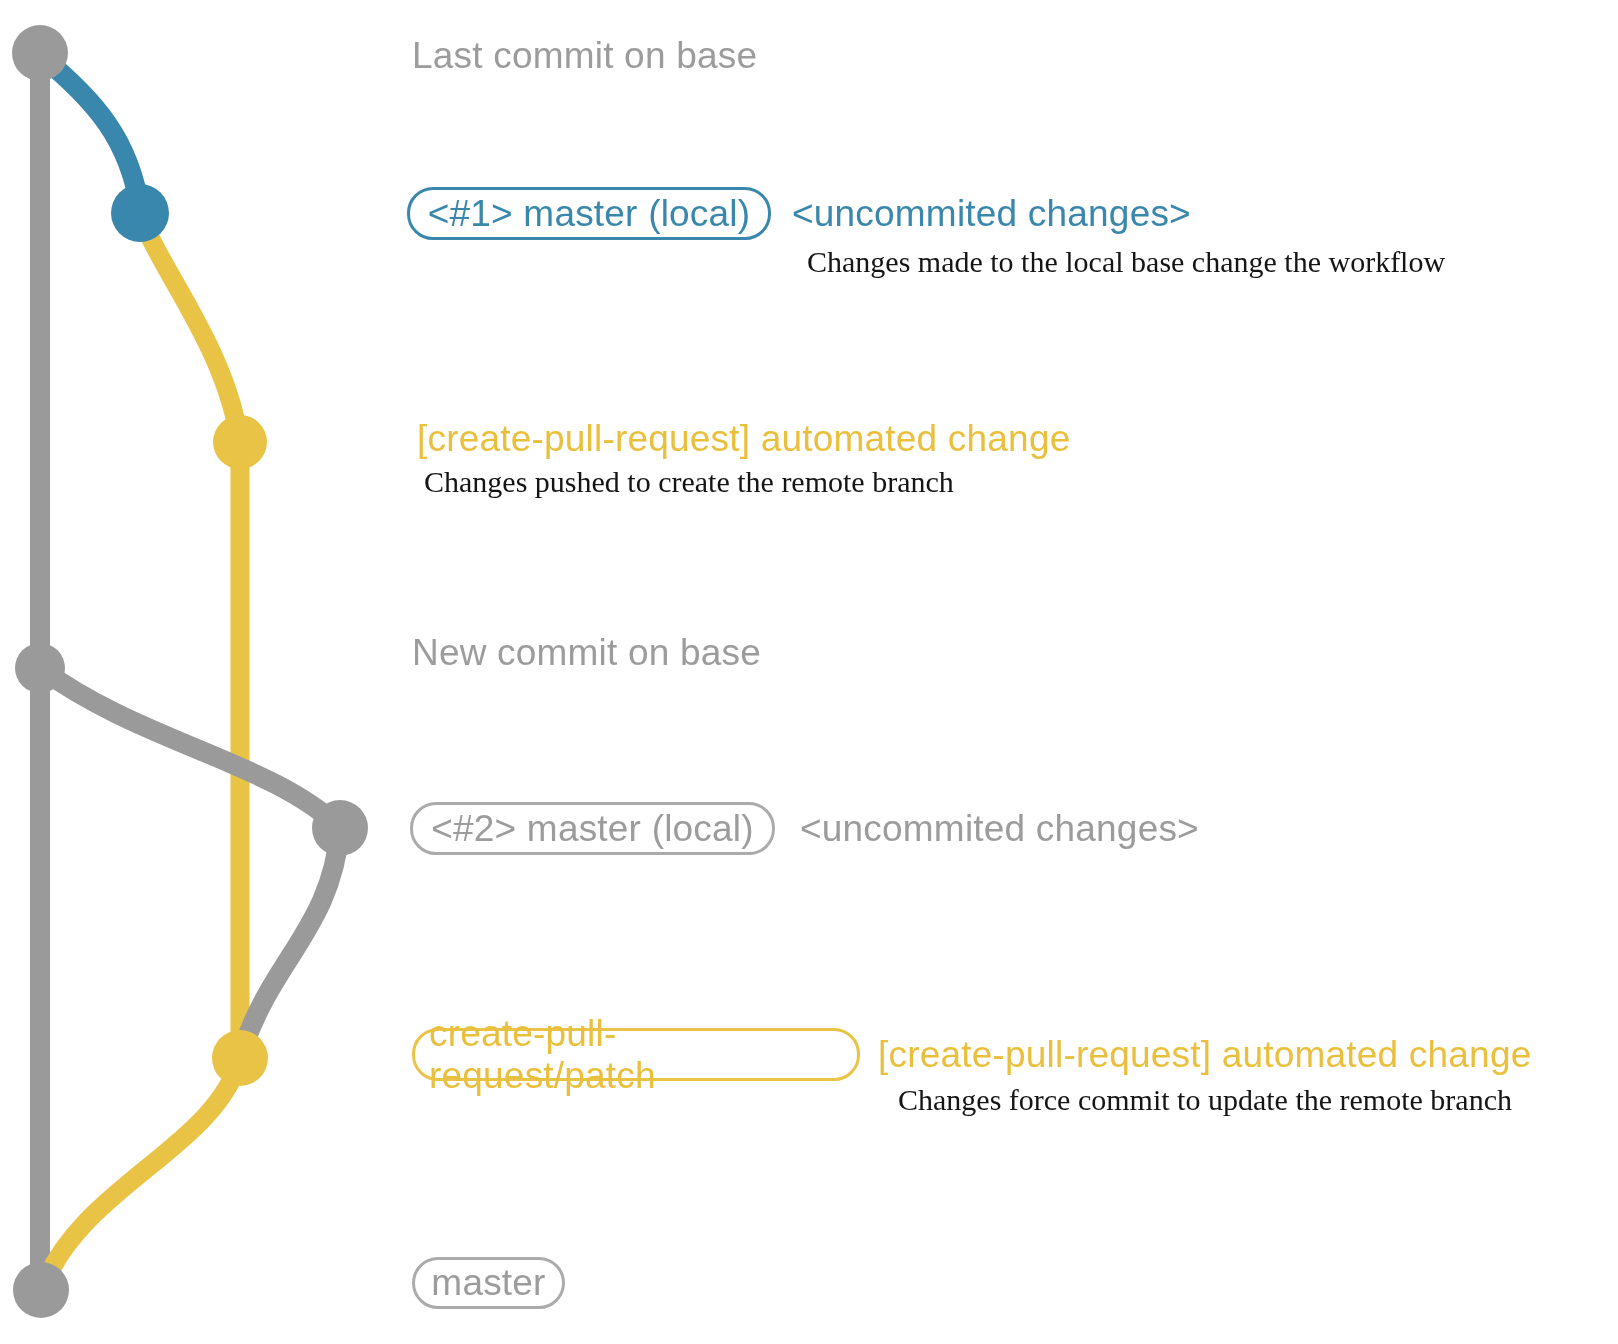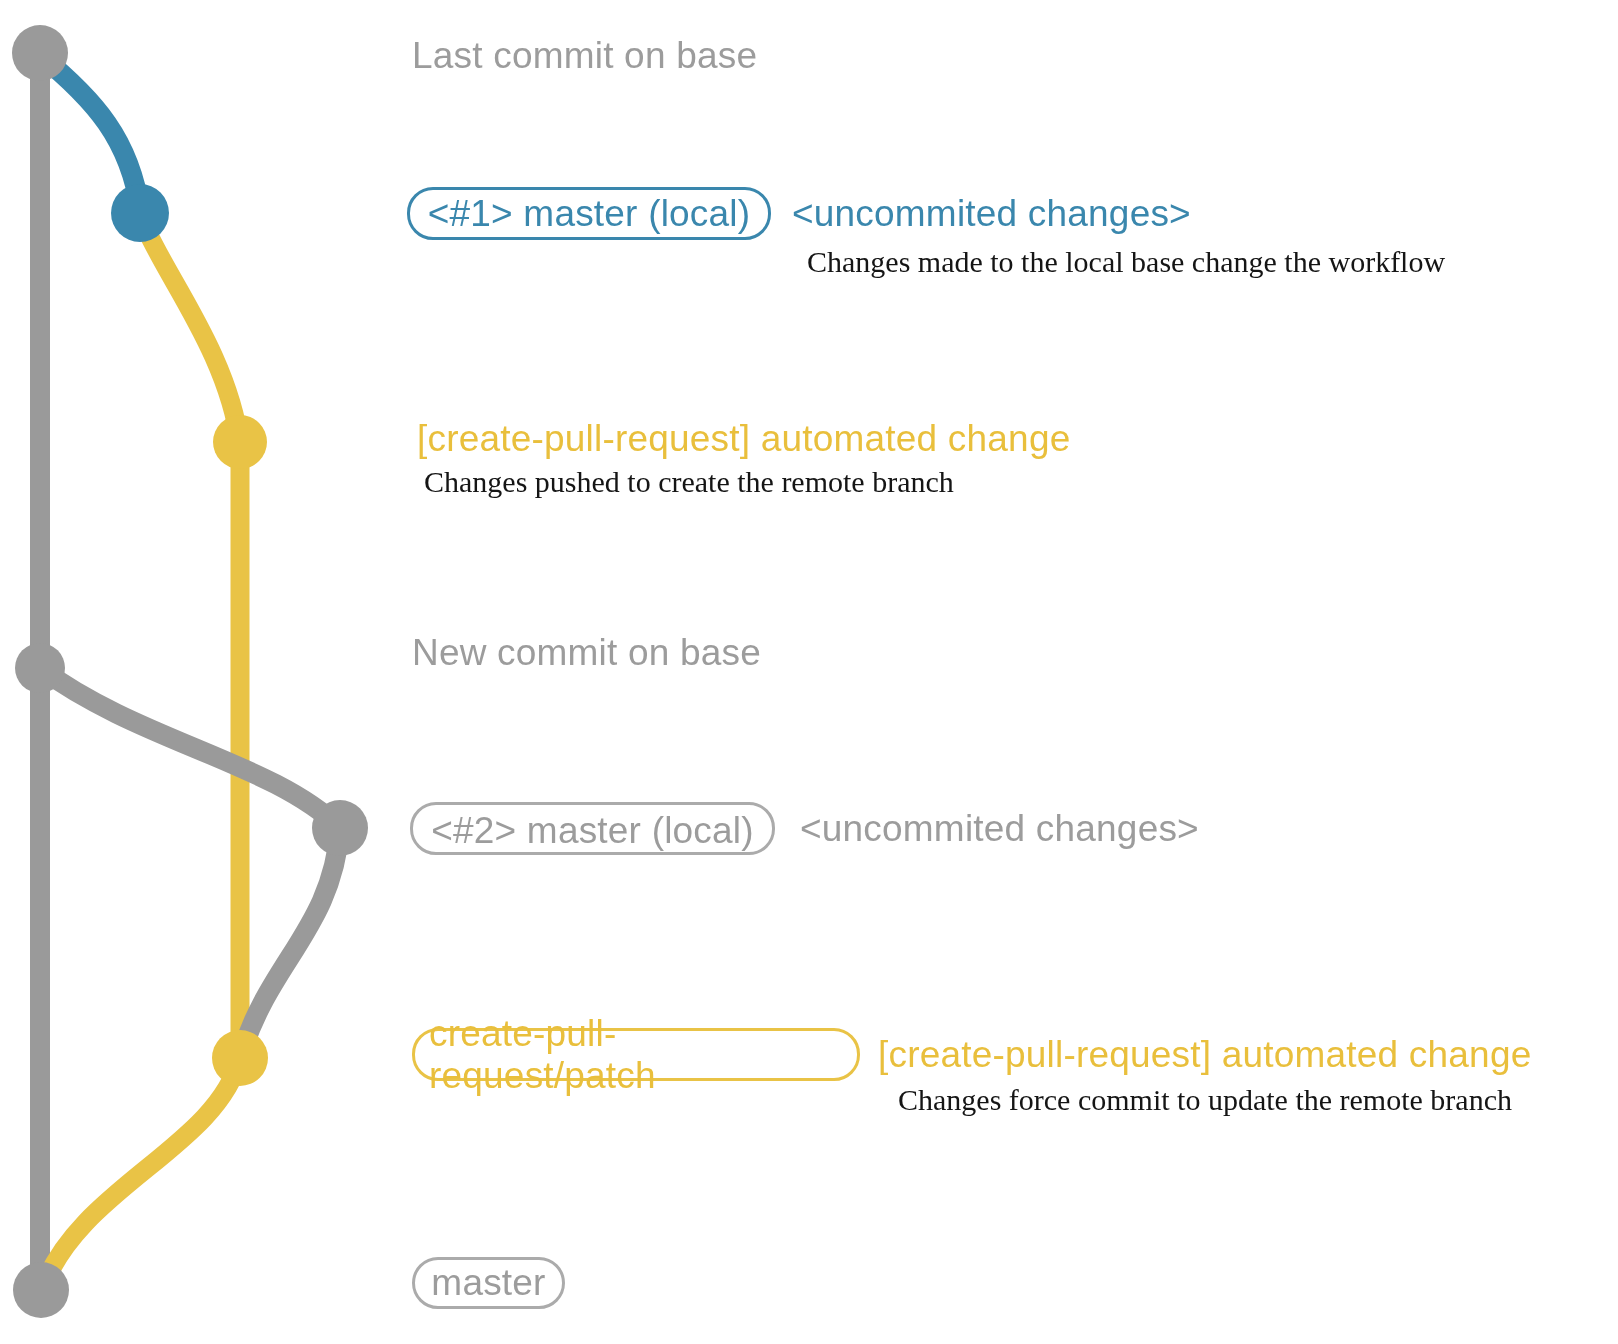--- a/index.html
+++ b/index.html
@@ -49,21 +49,21 @@
   .badge {
     position: absolute;
     display: flex;
     align-items: center;
     justify-content: center;
     box-sizing: border-box;
     border-radius: 26px;
     border: 3px solid;
     font-size: 37px;
     letter-spacing: 0.2px;
-    padding: 0 14px;
+    padding: 16px 14px;
     background: transparent;
   }
   .badge-blue   { border-color: var(--blue);       color: var(--blue); }
   .badge-gray   { border-color: var(--grayborder); color: var(--graytext); }
   .badge-yellow { border-color: var(--yellow);     color: var(--yellowtext); justify-content: flex-end; }
 </style>
 </head>
 <body>
 
 <div id="stage">
@@ -93,21 +93,21 @@
     <span>&lt;#1&gt; master (local)</span>
   </div>
   <div class="txt sans-big blue-txt" style="left:792px; top:213px;">&lt;uncommited changes&gt;</div>
   <div class="txt serif-note" style="left:807px; top:262px;">Changes made to the local base change the workflow</div>
 
   <div class="txt sans-big yellow-txt" style="left:417px; top:438px;">[create-pull-request] automated change</div>
   <div class="txt sans-big gray-txt" style="left:412px; top:652px;">New commit on base</div>
 
   <div class="txt serif-note" style="left:424px; top:482px;">Changes pushed to create the remote branch</div>
 
-  <div class="badge badge-gray" style="left:410px; top:802px; width:365px; height:53px;align-items:flex-end;">
+  <div class="badge badge-gray" style="left:410px; top:802px; width:365px; height:53px;">
     <span>&lt;#2&gt; master (local)</span>
   </div>
   <div class="txt sans-big gray-txt" style="left:800px; top:828px;">&lt;uncommited changes&gt;</div>
 
   <div class="badge badge-yellow" style="left:412px; top:1028px; width:448px; height:53px;">
     <span>create-pull-request/patch</span>
   </div>
   <div class="txt sans-big yellow-txt" style="left:878px; top:1054px;">[create-pull-request] automated change</div>
   <div class="txt serif-note" style="left:898px; top:1100px;">Changes force commit to update the remote branch</div>
 

